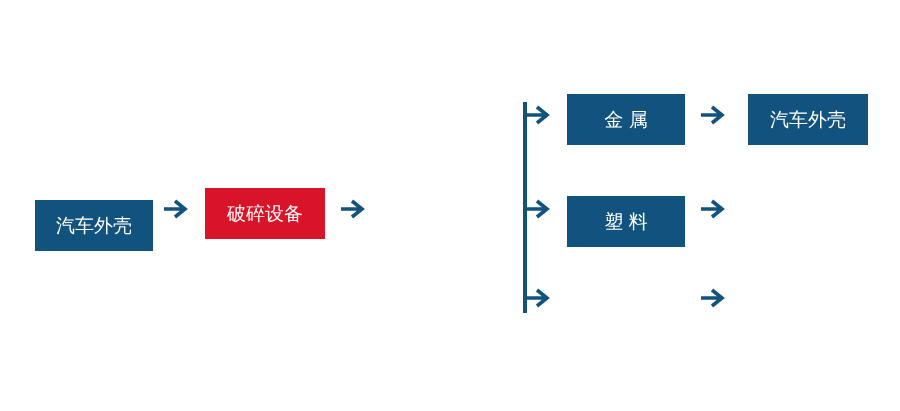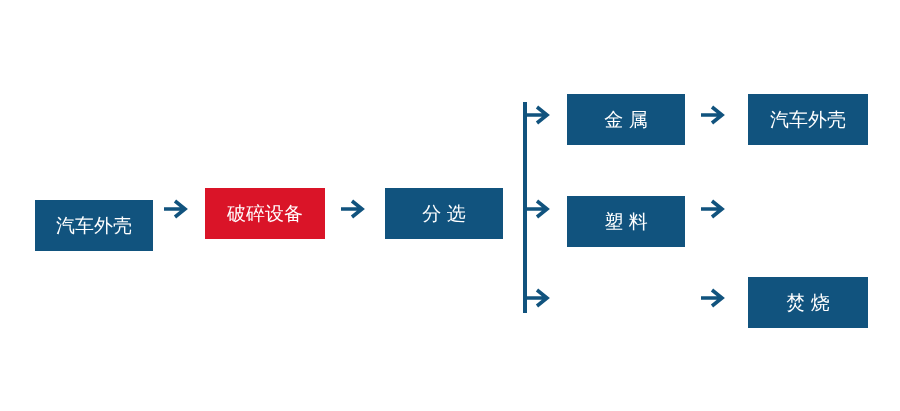--- a/index.html
+++ b/index.html
@@ -55,21 +55,20 @@
   <svg class="arrow-icon" style="left:161px; top:197px;" width="30" height="24" viewBox="0 0 30 24">
     <path d="M3 12 H22 M14 4 L24 12 L14 20" fill="none" stroke="currentColor" stroke-width="3.6" stroke-linejoin="miter"></path>
   </svg>
 
   <div class="node red" style="left:205px; top:188px; width:120px;">破碎设备</div>
 
   <svg class="arrow-icon" style="left:338px; top:197px;" width="30" height="24" viewBox="0 0 30 24">
     <path d="M3 12 H22 M14 4 L24 12 L14 20" fill="none" stroke="currentColor" stroke-width="3.6" stroke-linejoin="miter"></path>
   </svg>
 
-  <div class="node blue" style="left:385px; top:188px; width:118px;">分 选</div>
 
   <div class="vline"></div>
 
   <svg class="arrow-icon" style="left:525px; top:103px;" width="30" height="24" viewBox="0 0 30 24">
     <path d="M0 12 H20 M12 4 L22 12 L12 20" fill="none" stroke="currentColor" stroke-width="3.6" stroke-linejoin="miter"></path>
   </svg>
   <div class="node blue" style="left:567px; top:94px; width:118px;">金 属</div>
   <svg class="arrow-icon" style="left:698px; top:103px;" width="30" height="24" viewBox="0 0 30 24">
     <path d="M3 12 H22 M14 4 L24 12 L14 20" fill="none" stroke="currentColor" stroke-width="3.6" stroke-linejoin="miter"></path>
   </svg>
@@ -82,15 +81,14 @@
   <svg class="arrow-icon" style="left:698px; top:197px;" width="30" height="24" viewBox="0 0 30 24">
     <path d="M3 12 H22 M14 4 L24 12 L14 20" fill="none" stroke="currentColor" stroke-width="3.6" stroke-linejoin="miter"></path>
   </svg>
 
   <svg class="arrow-icon" style="left:525px; top:286px;" width="30" height="24" viewBox="0 0 30 24">
     <path d="M0 12 H20 M12 4 L22 12 L12 20" fill="none" stroke="currentColor" stroke-width="3.6" stroke-linejoin="miter"></path>
   </svg>
   <svg class="arrow-icon" style="left:698px; top:286px;" width="30" height="24" viewBox="0 0 30 24">
     <path d="M3 12 H22 M14 4 L24 12 L14 20" fill="none" stroke="currentColor" stroke-width="3.6" stroke-linejoin="miter"></path>
   </svg>
-  <div class="node blue" style="left:748px; top:277px; width:120px;">焚 烧</div>
 
 </div>
 
 </body></html>

